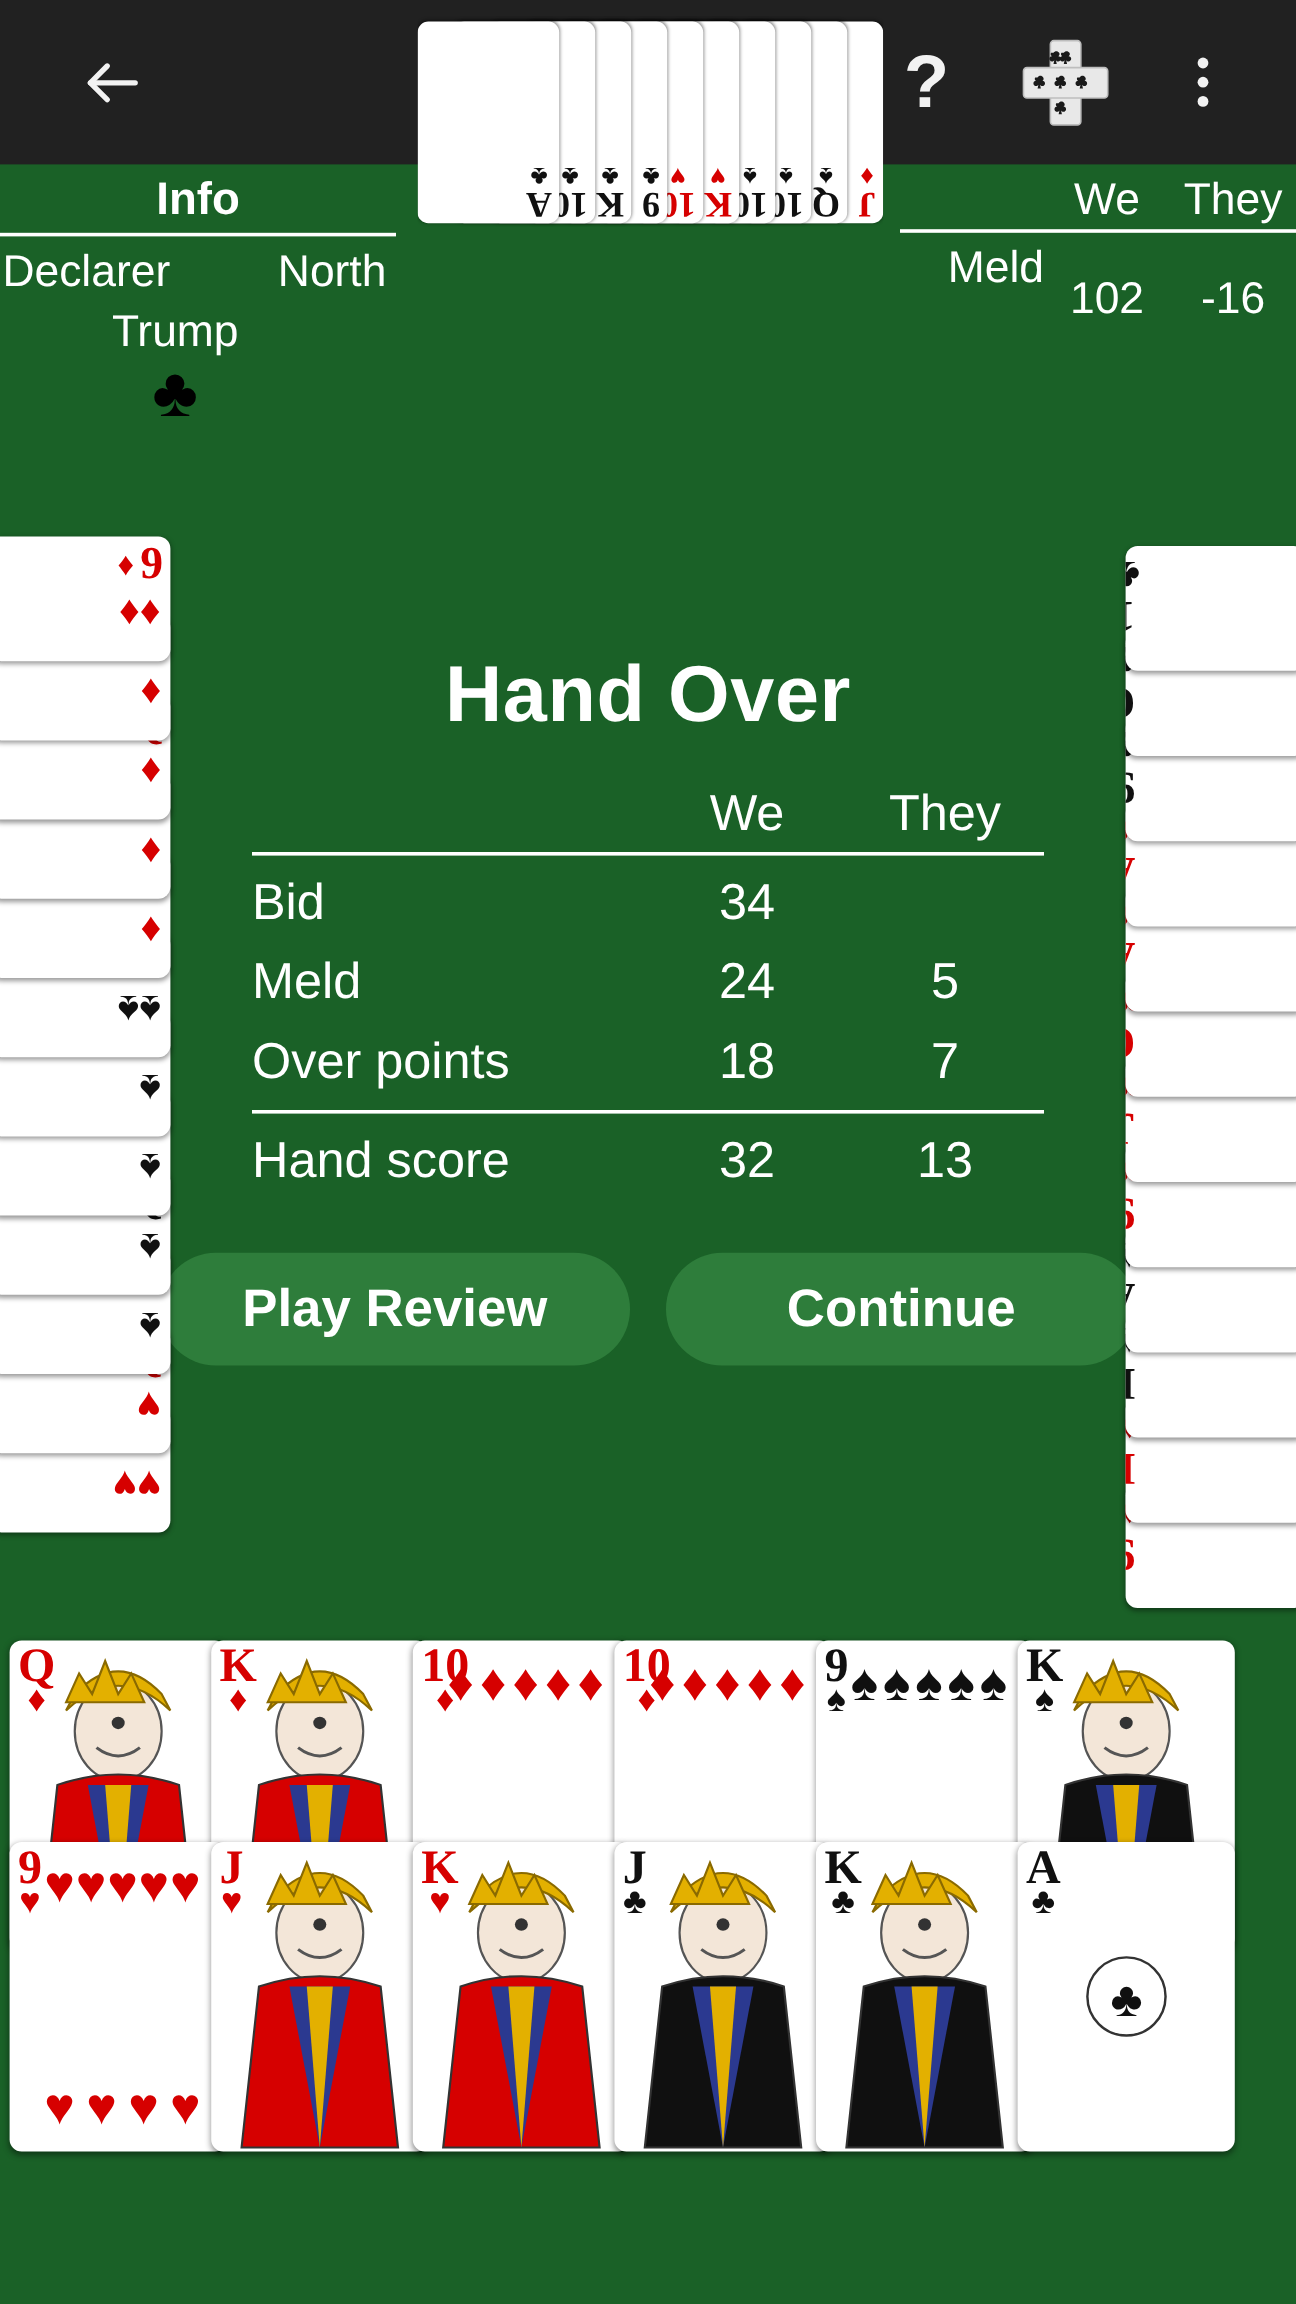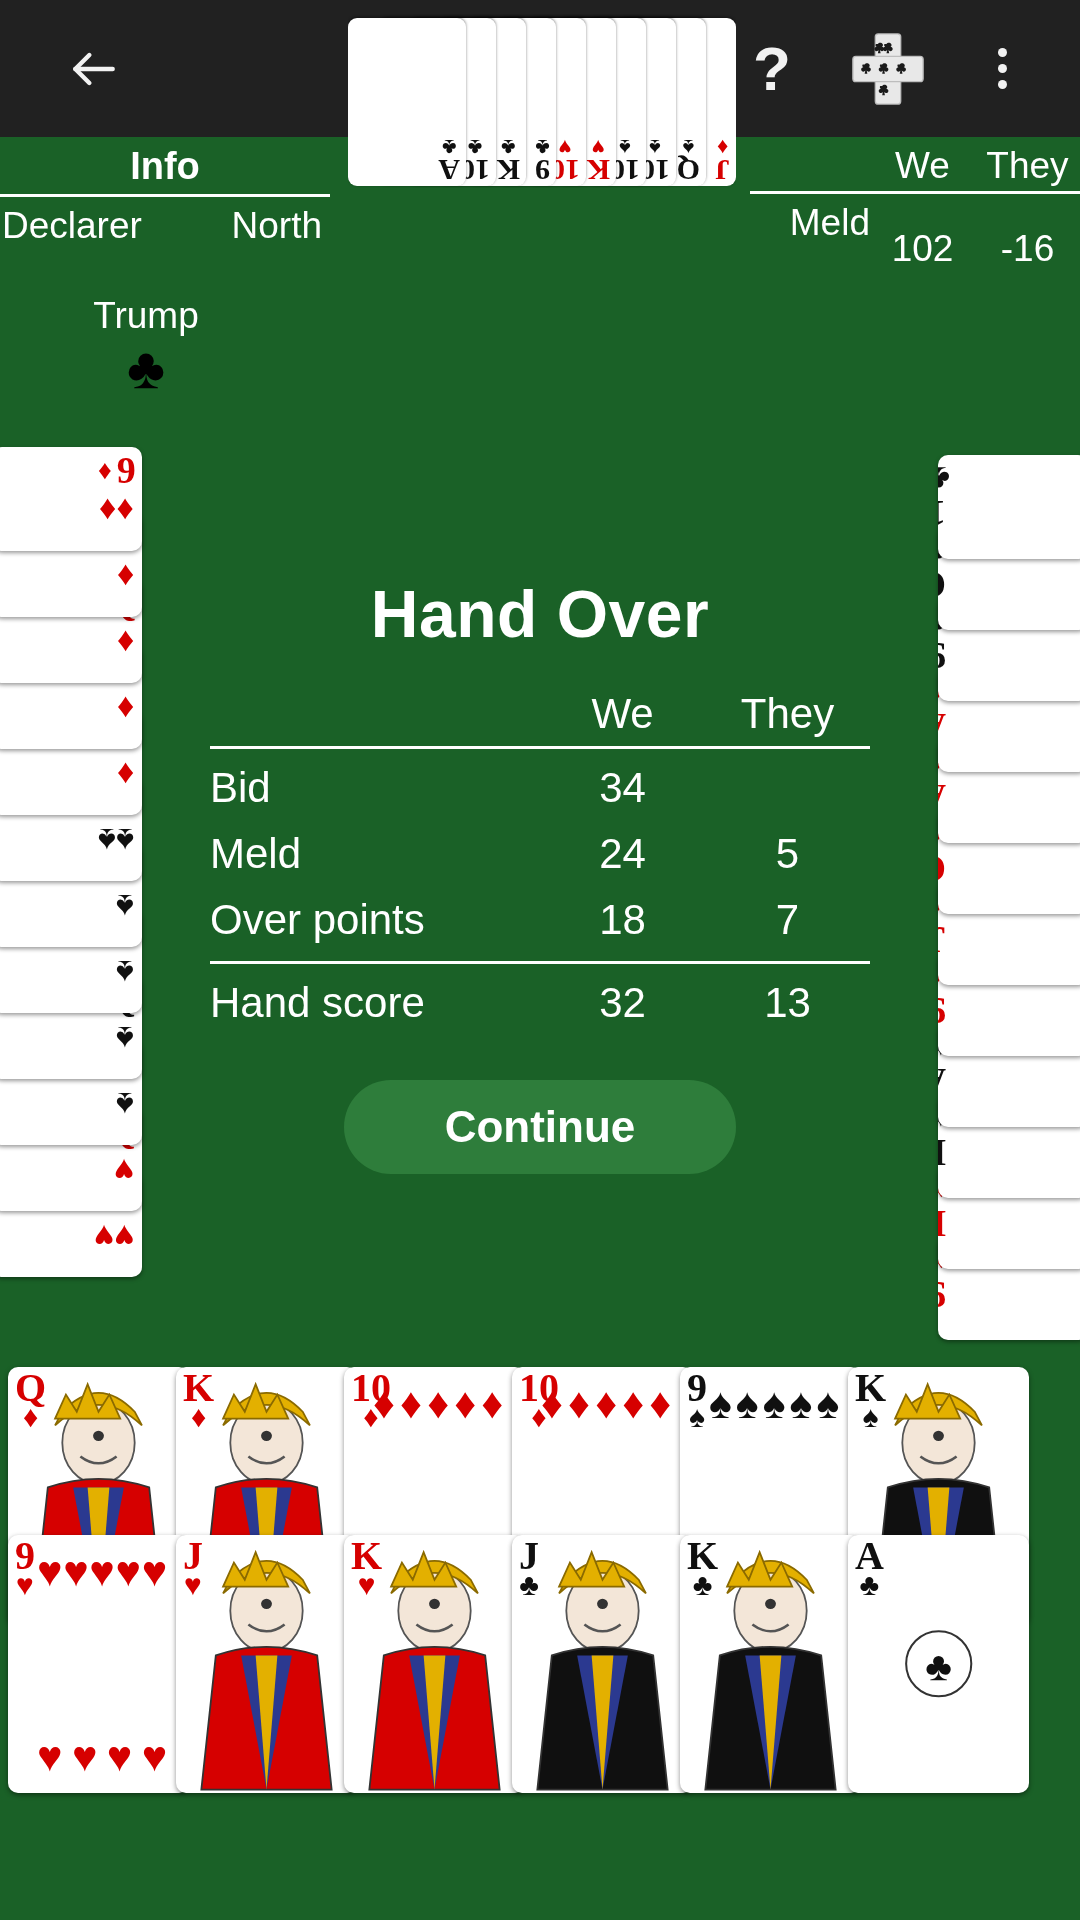--- a/index.html
+++ b/index.html
@@ -40,21 +40,21 @@
     text-align: center; font-size: 38px; font-weight: bold;
     padding-bottom: 6px;
   }
   .info-rule { height: 3px; background: #ffffff; width: 330px; }
   .info-row {
     display: flex; justify-content: space-between;
     font-size: 37px; padding-top: 8px;
   }
   .info-row .k { padding-left: 2px; }
   .info-row .v { padding-right: 8px; }
-  .trump-row { text-align: center; font-size: 37px; padding-top: 8px; padding-right: 38px; margin-top: 40px;}
+  .trump-row { text-align: center; font-size: 37px; padding-top: 8px; padding-right: 38px;}
   .trump-suit {
     text-align: center; font-size: 58px; line-height: 1;
     padding-top: 2px; padding-right: 38px; color: #000;
   }
 
   
   .score-panel {
     position: absolute; right: 0; top: 145px; width: 330px; color: #fff;
   }
   .score-head { display: flex; font-size: 37px; justify-content: flex-end; }
@@ -120,21 +120,21 @@
     background: #fff; border-radius: 10px;
     box-shadow: 0 2px 4px rgba(0,0,0,.4);
     overflow: hidden;
   }
 
   
   .dialog {
     position: absolute; left: 130px; top: 540px; width: 820px;
     color: #fff; text-align: center;
   }
-  .dlg-title { font-size: 66px; font-weight: bold; letter-spacing: .5px; margin-top: 36px; }
+  .dlg-title { font-size: 66px; font-weight: bold; letter-spacing: .5px; }
   .dlg-table { margin: 38px auto 0; width: 660px; }
   .dlg-head { display: flex; font-size: 42px; }
   .dlg-head .c1 { width: 330px; }
   .dlg-head .c2 { width: 165px; text-align: center; }
   .dlg-head .c3 { width: 165px; text-align: center; }
   .dlg-rule { height: 3px; background: #fff; width: 660px; margin: 8px 0 6px; }
   .dlg-row { display: flex; font-size: 42px; padding: 9px 0; }
   .dlg-row .c1 { width: 330px; text-align: left; }
   .dlg-row .c2 { width: 165px; text-align: center; }
   .dlg-row .c3 { width: 165px; text-align: center; }
@@ -517,20 +517,21 @@
         <span class="c3">7</span>
       </div>
       <div class="dlg-rule"></div>
       <div class="dlg-row">
         <span class="c1">Hand score</span>
         <span class="c2">32</span>
         <span class="c3">13</span>
       </div>
     </div>
     <div class="dlg-buttons">
+      <button class="dlg-btn">Play Review</button>
       <button class="dlg-btn">Continue</button>
     </div>
   </div>
 
   <div class="south" id="southHand">
       <div class="south-card card" style="left: 8px; top: 2px; width: 181px; height: 258px; z-index: 0;"><div class="corner" style="color:#d60000">
            <span class="rank">Q</span>
            <span class="suit">♦</span>
          </div><svg viewBox="0 0 100 150" width="100%" height="100%" preserveAspectRatio="none">
     <rect x="2" y="2" width="96" height="146" fill="#fff"></rect>

